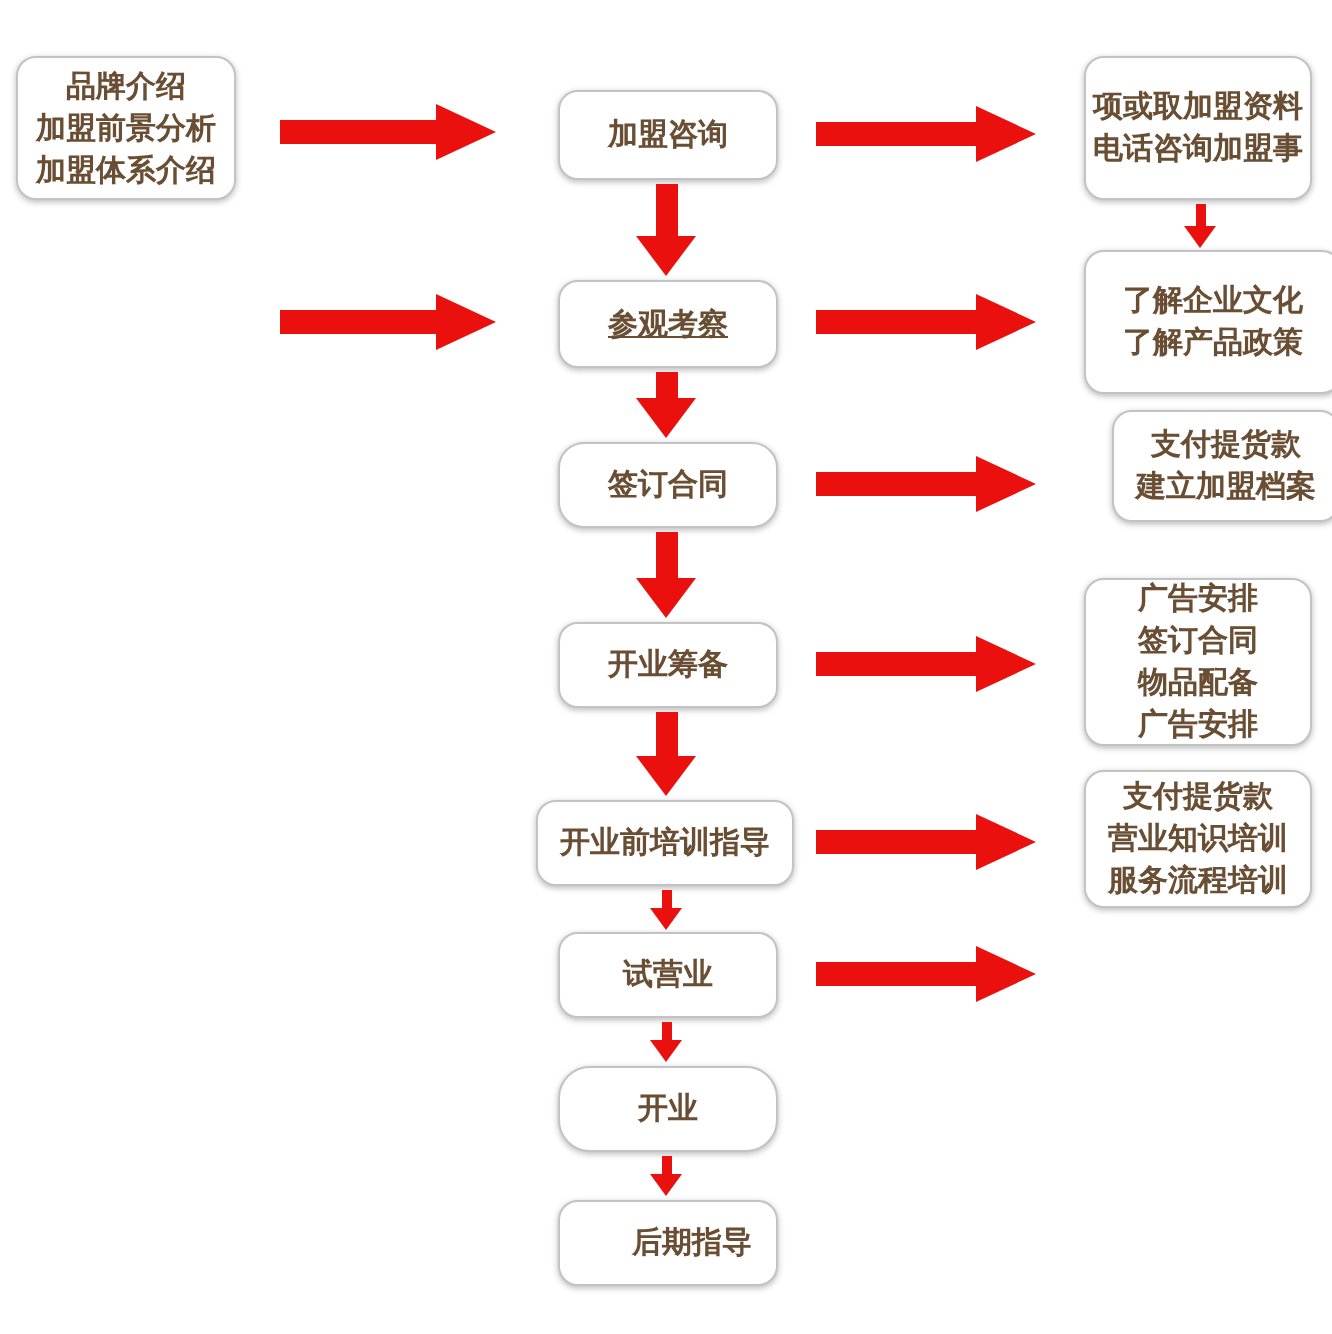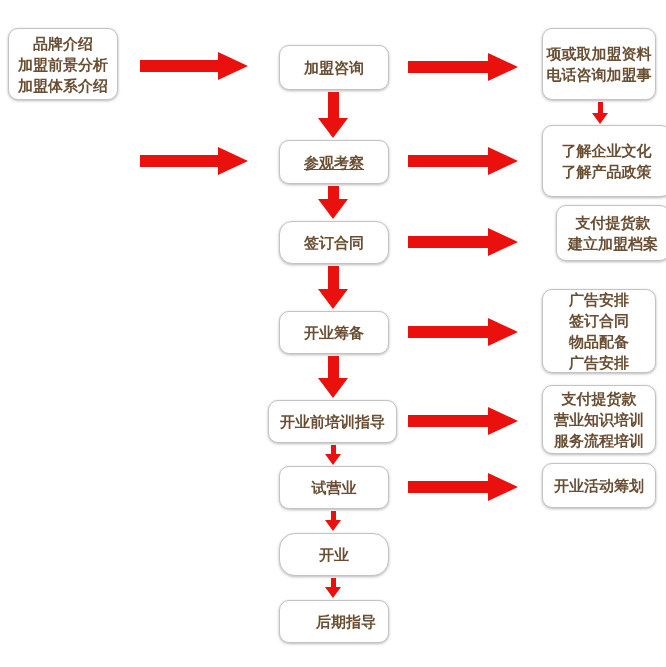--- a/index.html
+++ b/index.html
@@ -124,23 +124,20 @@
     <span class="line">广告安排</span>
     <span class="line">签订合同</span>
     <span class="line">物品配备</span>
     <span class="line">广告安排</span>
   </div>
   <div class="box" style="left:542px;top:385px;width:114px;height:69px;">
     <span class="line">支付提货款</span>
     <span class="line">营业知识培训</span>
     <span class="line">服务流程培训</span>
   </div>
-  <div class="box" style="left:542px;top:463px;width:114px;height:45px;">
-    <span class="line">开业活动筹划</span>
-  </div>
 
   <div class="harrow" style="left:140px;top:52px;width:108px;">
     <div class="shaft"></div>
     <div class="head"></div>
   </div>
   <div class="harrow" style="left:140px;top:147px;width:108px;">
     <div class="shaft"></div>
     <div class="head"></div>
   </div>
 

